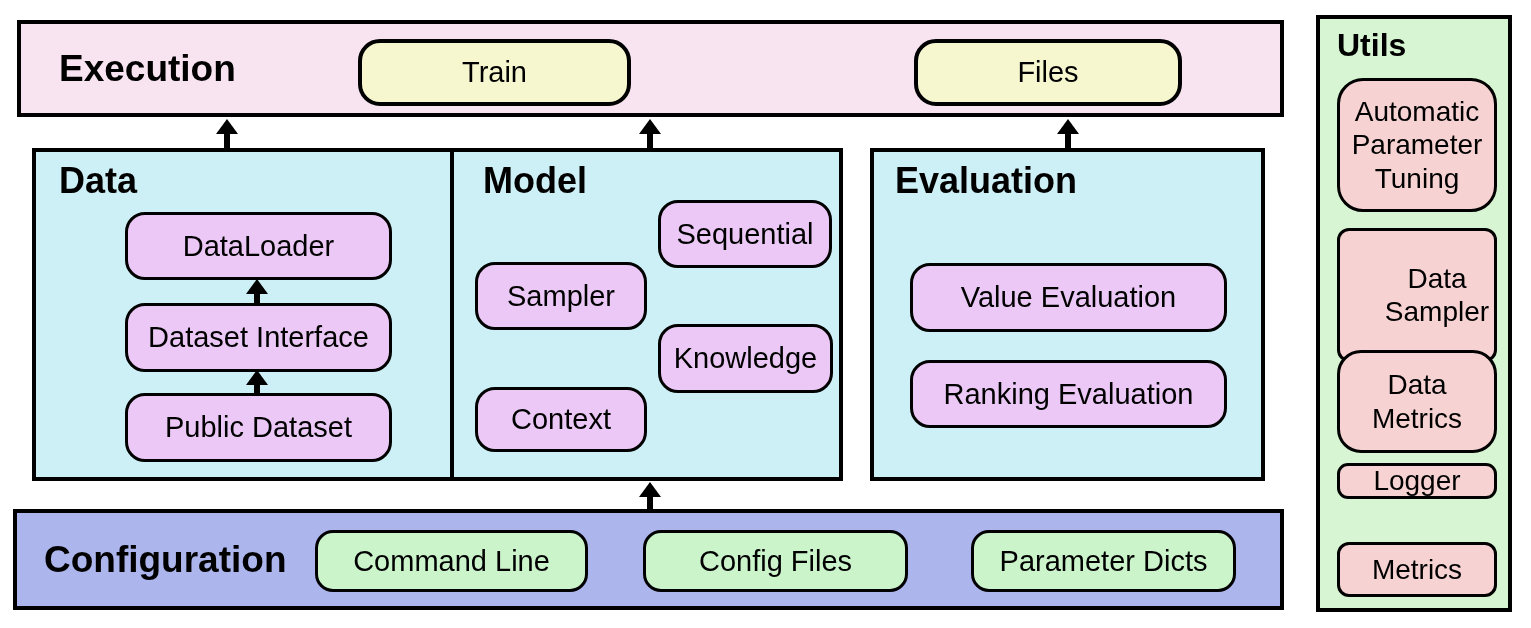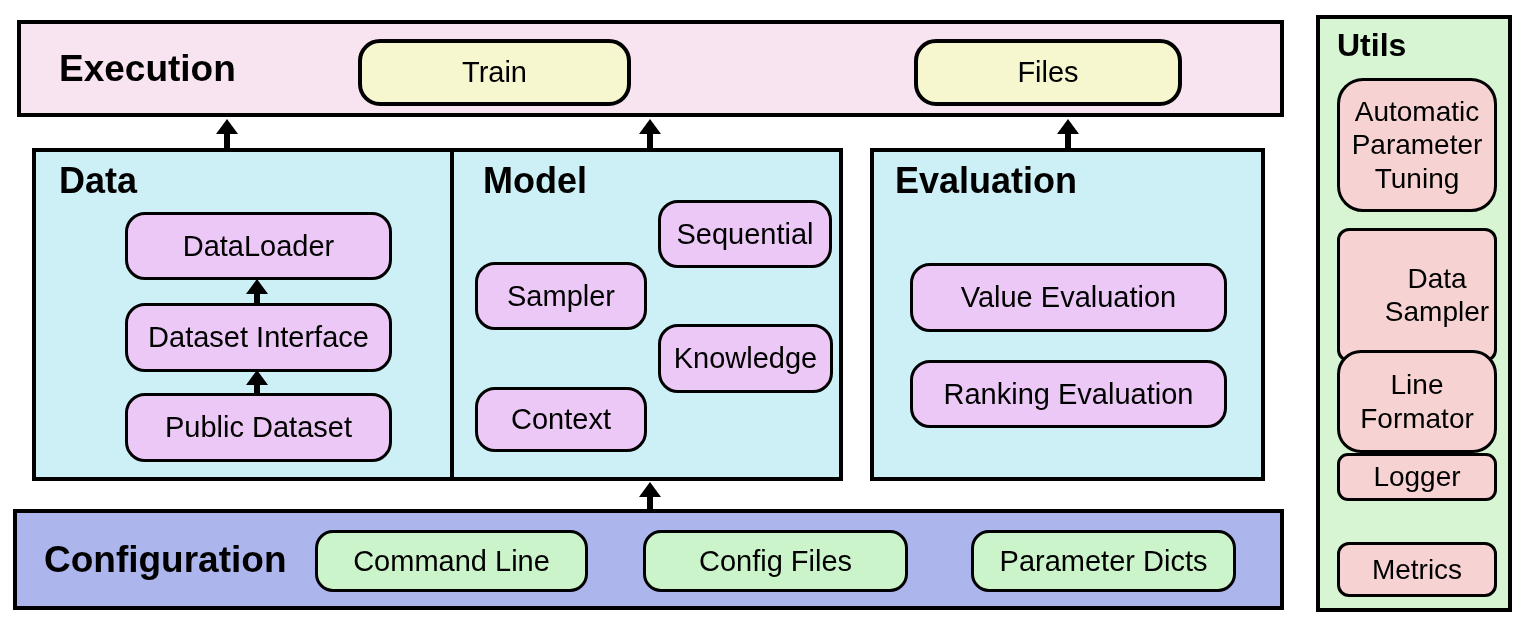--- a/index.html
+++ b/index.html
@@ -78,21 +78,21 @@
   .config-files-node{left:626px;top:17px;width:265px;height:62px;}
   .parameter-dicts-node{left:954px;top:17px;width:265px;height:62px;}
 
   
   .utils-panel{left:1316px;top:15px;width:196px;height:597px;}
   .utils-title{left:17px;top:8px;font-size:32px;}
   .utils-node{left:17px;width:160px;}
   .apt-node{top:59px;height:134px;border-radius:26px;}
   .data-sampler-node{top:209px;height:134px;border-radius:12px;padding-left:44px;}
   .data-formator-node{top:331px;height:103px;border-radius:24px;}
-  .logger-node{top:434px;height:48px;border-radius:11px;}
+  .logger-node{top:444px;height:36px;border-radius:11px;}
   .metrics-node{top:523px;height:55px;border-radius:12px;}
 
   
   .arrow{
     position:absolute;
     width:22px;
     display:flex;flex-direction:column;align-items:center;
   }
   .arrow-head{
     width:0;height:0;
@@ -144,21 +144,21 @@
     <div class="sec-title v-center config-title">Configuration</div>
     <div class="node green-node command-line-node">Command Line</div>
     <div class="node green-node config-files-node">Config Files</div>
     <div class="node green-node parameter-dicts-node">Parameter Dicts</div>
   </div>
 
   <div class="panel utilsgreen-bg utils-panel">
     <div class="sec-title utils-title">Utils</div>
     <div class="node red-node utils-node apt-node">Automatic Parameter Tuning</div>
     <div class="node red-node utils-node data-sampler-node">Data Sampler</div>
-    <div class="node red-node utils-node data-formator-node">Line Formator</div>
+    <div class="node red-node utils-node data-formator-node">Data Metrics</div>
     <div class="node red-node utils-node logger-node">Logger</div>
     <div class="node red-node utils-node metrics-node">Metrics</div>
   </div>
 
   <div class="arrow ar-data-exec">
     <div class="arrow-head"></div>
     <div class="arrow-shaft"></div>
   </div>
   <div class="arrow ar-model-exec">
     <div class="arrow-head"></div>

